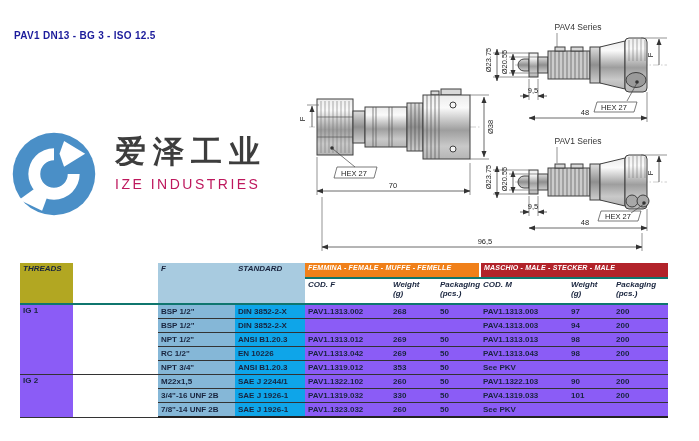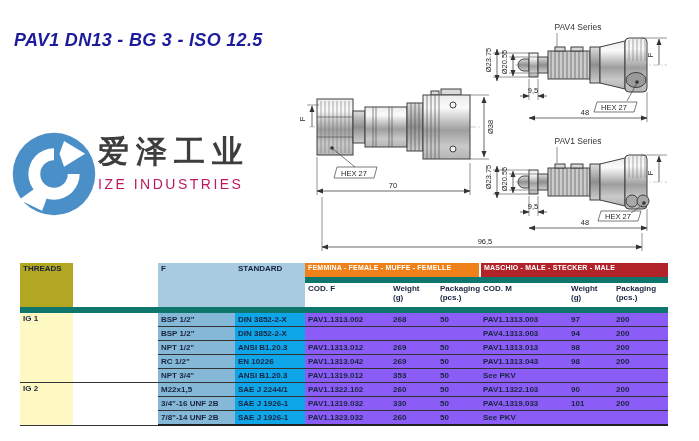--- a/index.html
+++ b/index.html
@@ -1,26 +1,26 @@
 <!DOCTYPE html>
 <html><head>
 <meta charset="utf-8">
 <style>
   html,body{margin:0;padding:0;background:#fff;}
   #screen{position:relative;width:699px;height:441px;background:#fff;overflow:hidden;
           font-family:"Liberation Sans",sans-serif;}
 
   
-  .doc-title{position:absolute;left:14px;top:30px;font-size:18px;font-weight:bold;
-             color:#1b1b9b;letter-spacing:.3px;white-space:nowrap;font-style:italic;}
+  .doc-title{position:absolute;left:14px;top:30px;font-size:10px;font-weight:bold;
+             color:#1b1b9b;letter-spacing:.3px;white-space:nowrap;}
 
   
   .logo{position:absolute;left:10px;top:130px;display:flex;align-items:flex-start;}
   .logo-mark{width:88px;height:88px;flex:0 0 auto;}
-  .logo-text{padding-top:2px;}
+  .logo-text{margin-left:17px;padding-top:2px;}
   .logo-cn{font-size:31px;font-weight:bold;color:#3d3d3d;letter-spacing:7px;line-height:1.25;
            font-family:"DejaVu Sans","Liberation Sans",sans-serif;white-space:nowrap;}
   .logo-en{font-size:14px;color:#be185d;letter-spacing:2.5px;margin-top:5px;white-space:nowrap;}
 
   
   .drawing{position:absolute;left:285px;top:5px;width:414px;height:252px;}
   .drawing svg{display:block;width:414px;height:252px;}
   svg text{font-family:"Liberation Sans",sans-serif;font-size:7.5px;fill:#1e1e1e;}
   svg .ser{font-size:8.5px;fill:#333;}
   .oln{stroke:#3f3f3f;stroke-width:1;}
@@ -28,31 +28,31 @@
   .ext{stroke:#666;stroke-width:.7;fill:none;}
   .hatch{stroke:#777;stroke-width:.6;fill:none;}
   .groove{stroke:#555;stroke-width:.7;fill:none;}
   .cl{stroke:#999;stroke-width:.5;stroke-dasharray:6 2 1.5 2;fill:none;}
   .balloon{stroke:#444;stroke-width:.7;fill:none;}
 
   
   table.spec{position:absolute;left:20px;top:263px;border-collapse:collapse;table-layout:fixed;
              width:648px;font-size:8px;font-weight:bold;color:#18243e;}
   table.spec th,table.spec td{padding:1px 3px;text-align:left;overflow:hidden;white-space:nowrap;}
-  thead th{vertical-align:top;border-bottom:6px solid #0f766e;}
+  thead th{vertical-align:top;border-bottom:2px solid #0f766e;font-style:italic;}
   tr.gh th{height:12px;}
   .h-thread{background:#b2a722;}
   .h-spacer{background:#fff;}
   .h-blue{background:#a8cbe0;}
   .h-orange{background:#f08019;color:#fff;font-size:7px;letter-spacing:.2px;}
   .h-red{background:#b2232a;color:#fff;font-size:7px;letter-spacing:.2px;border-left:2px solid #fff;}
   tr.subhead th{background:#fff;height:22px;font-size:8px;line-height:1.15;margin-top:16px;}
   tbody td{height:11px;border-bottom:1.6px solid #333;background:#fff;}
   tbody tr:last-child td{border-bottom:2.5px solid #222;}
-  .c-thread{background:#fef9c3;vertical-align:top;}
+  .c-thread{background:#8b5cf6;vertical-align:top;}
   .c-spacer{background:#fff;}
   .c-f{background:#85b7d7;}
   .c-std{background:#0ea5e9;}
   .c-data{background:#8b5cf6;}
 </style>
 </head>
 <body>
 
 <div id="screen">
 

